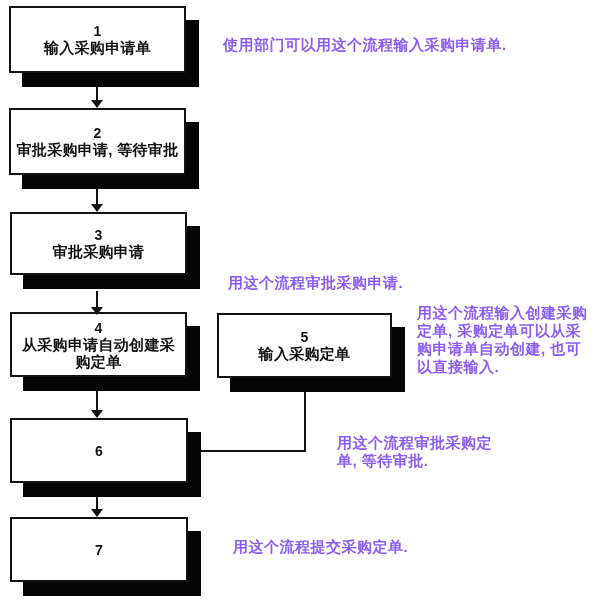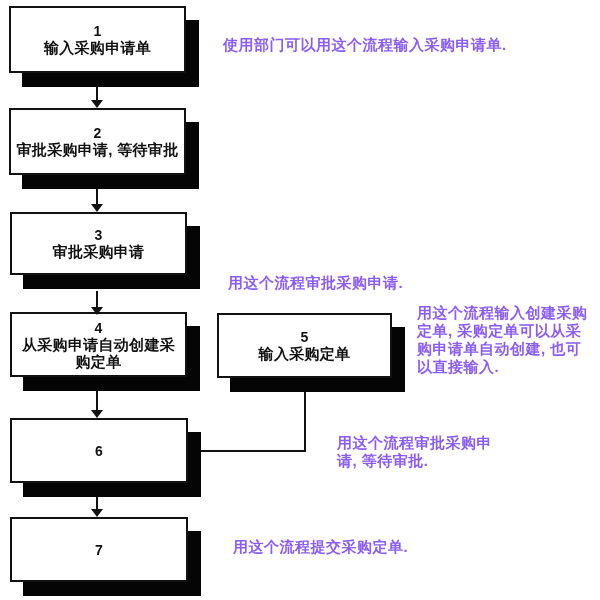--- a/index.html
+++ b/index.html
@@ -84,17 +84,17 @@
   <div class="vline" style="left:304px; top:392px; height:60px;"></div>
   <div class="hline" style="left:198px; top:450px; width:108px;"></div>
 
   <div class="note nowrap" style="left:223px; top:36px;">使用部门可以用这个流程输入采购申请单.</div>
 
 
   <div class="note nowrap" style="left:228px; top:226px;margin-top:48px;">用这个流程审批采购申请.</div>
 
   <div class="note" style="left:417px; top:304px; width:172px;">用这个流程输入创建采购定单, 采购定单可以从采购申请单自动创建, 也可以直接输入.</div>
 
-  <div class="note" style="left:337px; top:434px; width:164px;">用这个流程审批采购申请, 等待审批.</div>
+  <div class="note" style="left:337px; top:434px; width:164px;">用这个流程审批采购定单, 等待审批.</div>
 
   <div class="note nowrap" style="left:233px; top:538px;">用这个流程提交采购定单.</div>
 
 </div>
 
 </body></html>

